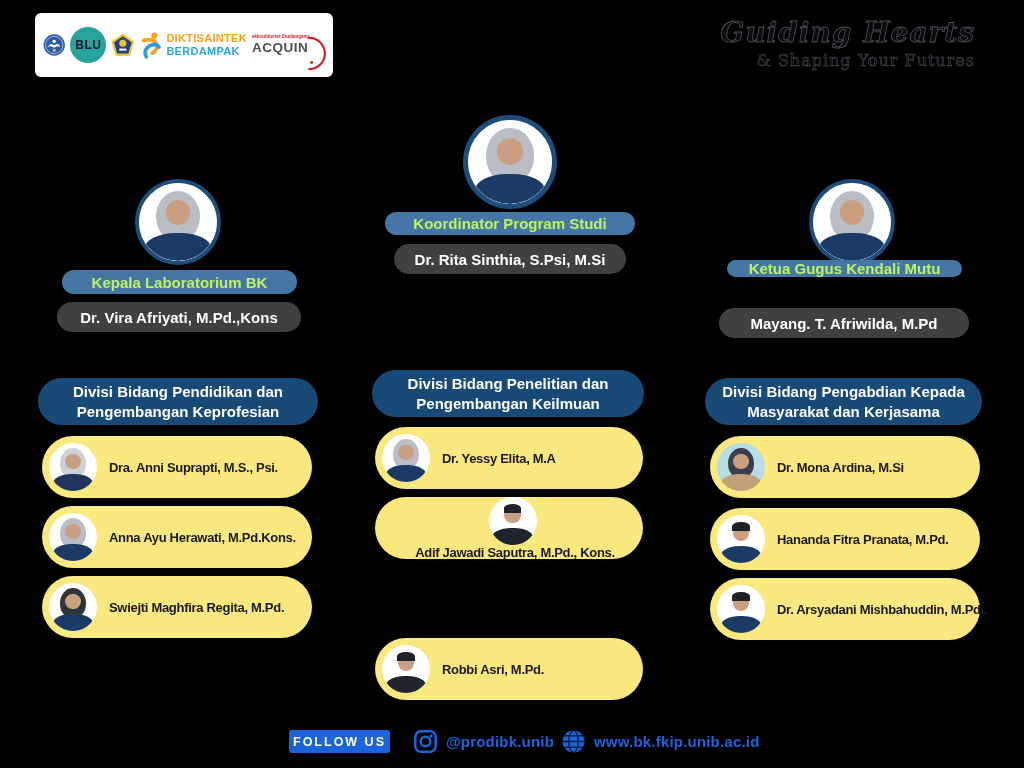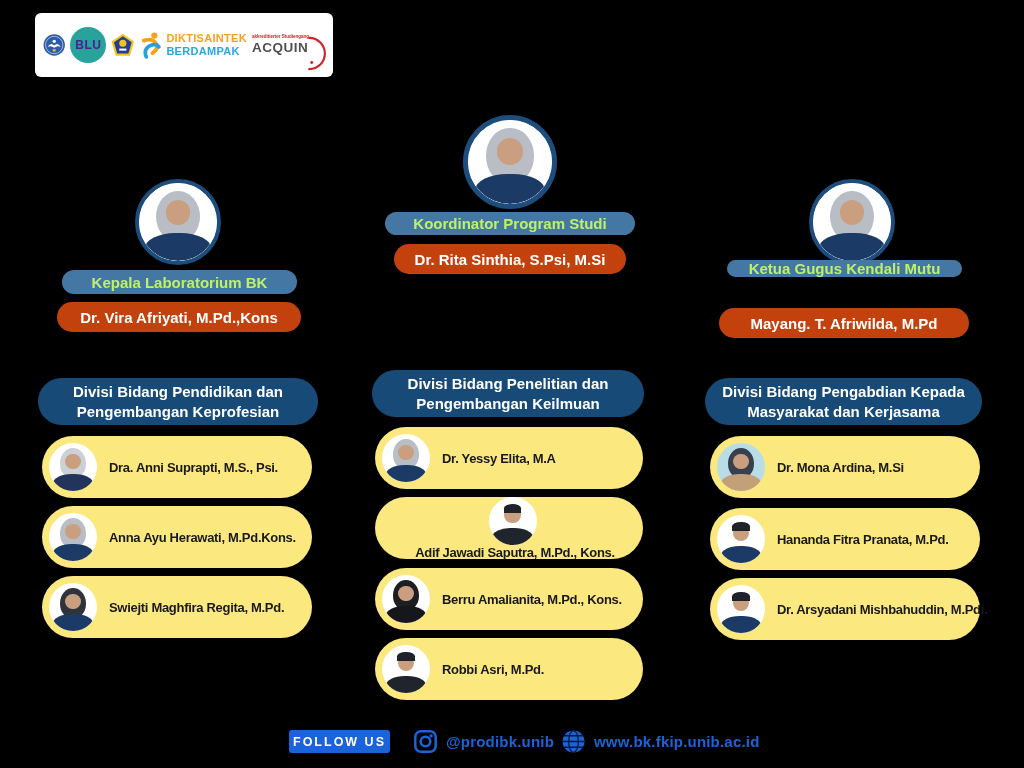--- a/index.html
+++ b/index.html
@@ -5,38 +5,38 @@
   html,body{margin:0;padding:0;background:#000;}
   #stage{position:relative;width:1024px;height:768px;background:#000;overflow:hidden;
          font-family:"Liberation Sans", sans-serif;}
 
   
   .logo-bar{position:absolute;left:35px;top:13px;width:298px;height:64px;background:#fff;
             border-radius:6px;display:flex;align-items:center;gap:5px;padding:0 8px;box-sizing:border-box;}
   .dikti-word{line-height:1.15;font-weight:800;font-size:11px;letter-spacing:.3px;white-space:nowrap;}
   .dikti-word .l1{color:#f9a11b;}
   .dikti-word .l2{color:#29a8e0;}
-  .blu{width:36px;height:36px;border-radius:50%;background:#27a39b;color:#4c1d95;display:flex;
+  .blu{width:36px;height:36px;border-radius:50%;background:#27a39b;color:#0f172a;display:flex;
        align-items:center;justify-content:center;font-weight:800;font-size:12px;letter-spacing:.5px;flex:none;}
   .acquin{position:relative;padding-right:16px;flex:none;}
   .acquin-sub{font-size:4.5px;color:#d12127;text-align:right;font-weight:700;line-height:1.1;}
   .acquin-text{font-size:13.5px;font-weight:700;color:#4f4f4f;letter-spacing:.5px;}
   .acquin-arc{position:absolute;right:-4px;top:0px;}
 
   
   .tagline{position:absolute;right:49px;top:16px;text-align:right;color:#0b0b10;}
   .tagline .t1{font-family:"DejaVu Serif", serif;font-style:italic;font-size:28px;font-weight:600;
                -webkit-text-stroke:.8px #50505a;letter-spacing:1px;}
   .tagline .t2{font-family:"DejaVu Serif", serif;font-size:16px;margin-top:2px;
                -webkit-text-stroke:.5px #50505a;letter-spacing:1px;}
 
   
   .pill-title{position:absolute;background:#4577a5;color:#bef264;font-weight:700;font-size:15px;
               display:flex;align-items:center;justify-content:center;border-radius:12px;white-space:nowrap;}
-  .pill-name{position:absolute;background:#c2410c;color:#fff;font-weight:700;font-size:15px;
+  .pill-name{position:absolute;background:#404040;color:#fff;font-weight:700;font-size:15px;
              display:flex;align-items:center;justify-content:center;border-radius:15px;white-space:nowrap;}
   .div-header{position:absolute;background:#174a77;color:#fff;font-weight:700;font-size:15px;
               text-align:center;border-radius:26px;display:flex;align-items:center;justify-content:center;
               padding:4px 10px;box-sizing:border-box;line-height:1.28;}
 
   
   .bigavatar{position:absolute;border-radius:50%;box-sizing:border-box;background:#fff;overflow:hidden;
              border:5px solid #1c4d7d;}
   .bigavatar.side{border-width:4px;}
   .avatar{position:relative;width:100%;height:100%;background:var(--bg,#fff);overflow:hidden;border-radius:50%;}
@@ -101,20 +101,24 @@
     <div class="acquin">
       <div class="acquin-sub">akkreditierter Studiengang</div>
       <div class="acquin-text">ACQUIN</div>
       <svg class="acquin-arc" viewBox="0 0 34 44" width="28" height="37">
         <path d="M10 3 A 18 18 0 1 1 10 41" fill="none" stroke="#d12127" stroke-width="2.6" stroke-linecap="round"></path>
         <circle cx="13" cy="33" r="1.8" fill="#d12127"></circle>
       </svg>
     </div>
   </div>
 
+  <div class="tagline">
+    <div class="t1">Guiding Hearts</div>
+    <div class="t2">&amp; Shaping Your Futures</div>
+  </div>
 
   <div class="bigavatar" style="left:463px;top:115px;width:94px;height:94px;">
     <div class="avatar f-gray">
         <div class="av-hijab"></div>
         <div class="av-head"></div>
         <div class="av-body"></div>
       </div>
   </div>
   <div class="pill-title" style="left:385px;top:212px;width:250px;height:23px;">Koordinator Program Studi</div>
   <div class="pill-name" style="left:394px;top:244px;width:232px;height:30px;">Dr. Rita Sinthia, S.Psi, M.Si</div>
@@ -176,28 +180,20 @@
       </div>
     <div class="mname">Dr. Yessy Elita, M.A</div>
   </div>
   <div class="member" style="left:375px;top:497px;width:268px;flex-direction:column;">
     <div class="avatar sm male m-dark">
         <div class="av-head"></div>
         <div class="av-body"></div>
         <div class="av-hair"></div>
       </div>
     <div class="mname">Adif Jawadi Saputra, M.Pd., Kons.</div>
-  </div>
-  <div class="member" style="left:375px;top:568px;width:268px;">
-    <div class="avatar sm f-black">
-        <div class="av-hijab"></div>
-        <div class="av-head"></div>
-        <div class="av-body"></div>
-      </div>
-    <div class="mname">Berru Amalianita, M.Pd., Kons.</div>
   </div>
   <div class="member" style="left:375px;top:638px;width:268px;">
     <div class="avatar sm male m-dark">
         <div class="av-head"></div>
         <div class="av-body"></div>
         <div class="av-hair"></div>
       </div>
     <div class="mname">Robbi Asri, M.Pd.</div>
   </div>
 

